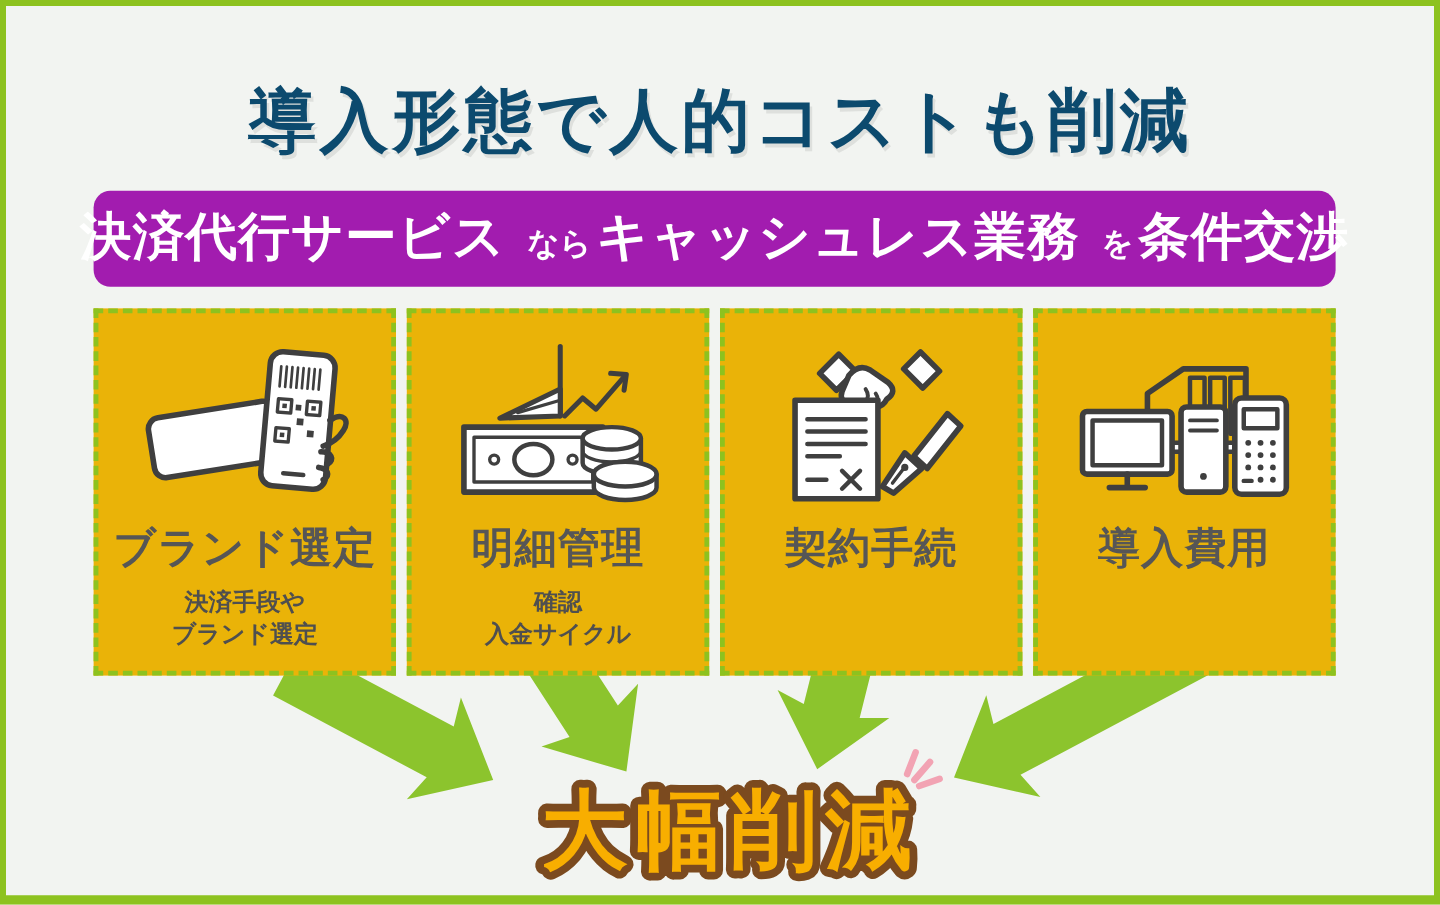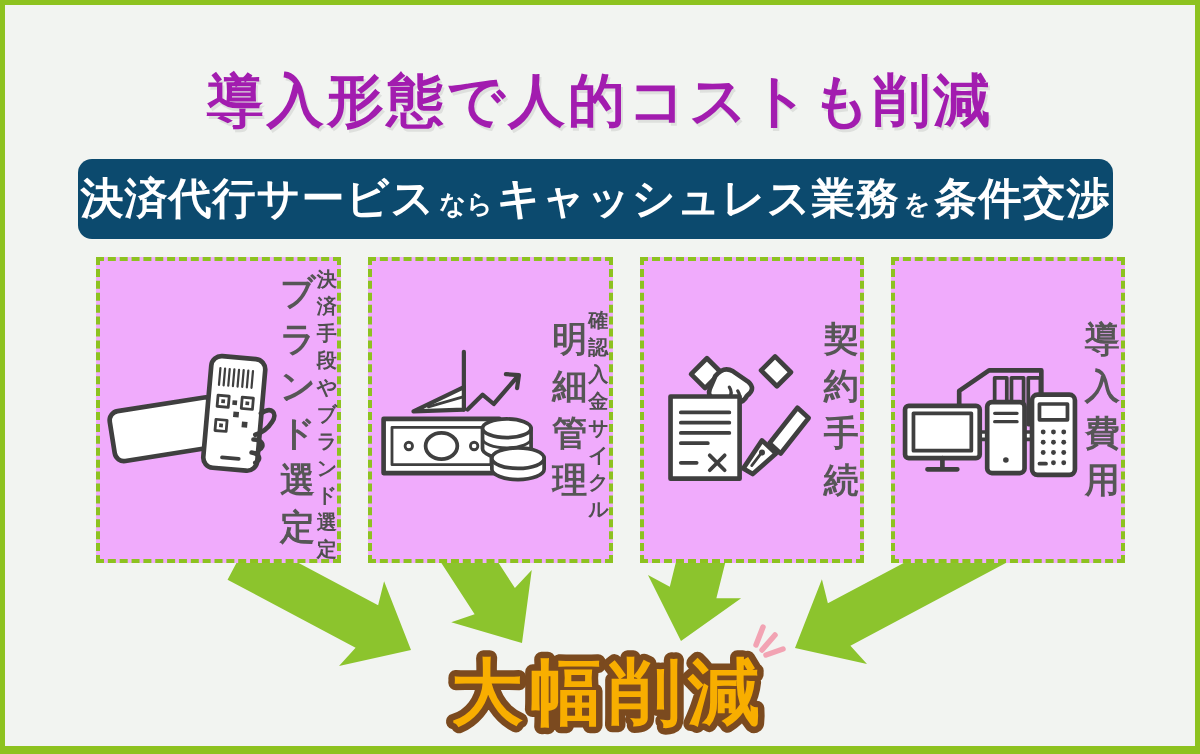--- a/index.html
+++ b/index.html
@@ -11,61 +11,61 @@
     background:#f2f4f1;
     border:5px solid #8dc21f; border-bottom-width:8px;
     overflow:hidden;
   }
 
   
   .main-title{
     position:absolute; top:58px; left:0; right:0; z-index:2;
     text-align:center;
     font-size:57px; font-weight:900; letter-spacing:3px;
-    color:#a21caf;
+    color:#0c4a6e;
     text-shadow:2px 3px 0 rgba(80,80,80,0.12);
   }
 
   
   .banner{
     position:absolute; left:73px; top:154px; width:1035px; height:80px; z-index:2;
-    background:#0c4a6e; border-radius:14px;
+    background:#a21caf; border-radius:14px;
     display:flex; align-items:baseline; justify-content:center;
     color:#ffffff; font-weight:900; white-space:nowrap;
     padding:0 14px;
   }
   .banner .seg{ line-height:78px; }
   .banner .big{ font-size:43px; letter-spacing:1px; }
-  .banner .small{ font-size:26px; padding:0 4px; }
+  .banner .small{ font-size:26px; padding:0 4px;margin-left:14px; }
 
   
   .arrows{ position:absolute; left:0; top:0; z-index:1; pointer-events:none; }
 
   
   .cards{
     position:absolute; left:73px; top:252px; width:1035px; height:306px; z-index:2;
     display:flex; gap:9px;
   }
   .card{
-    flex:1 1 0; background:#f0abfc;
+    flex:1 1 0; background:#eab308;
     border:4px dashed #8dc21f;
-    display:flex; flex-direction:row; align-items:center;margin-left:18px;
+    display:flex; flex-direction:column; align-items:center;
   }
   .card-icon{
     height:156px; margin-top:16px;
     display:flex; align-items:center; justify-content:center;
   }
   .card-icon svg{ display:block; }
   .ic{ stroke:#3f3f3f; stroke-linejoin:round; stroke-linecap:round; }
   .card-title{
     font-size:35px; font-weight:900; color:#565656; letter-spacing:1px;
     margin-top:0;
   }
   .card-lines{
-    margin-top:9px; 
+    margin-top:9px; text-align:center;
     font-size:20px; font-weight:700; color:#4f4f4f; line-height:1.35;
   }
 
   
   .conclusion{ position:absolute; left:0; top:600px; z-index:2; pointer-events:none; }
   .conclusion text{
     font-family:"Liberation Sans","DejaVu Sans",sans-serif;
     font-size:72px; font-weight:900; letter-spacing:7px;
     fill:#f8ae00; stroke:#7b4a1f; stroke-width:13px;
     paint-order:stroke fill; stroke-linejoin:round;

